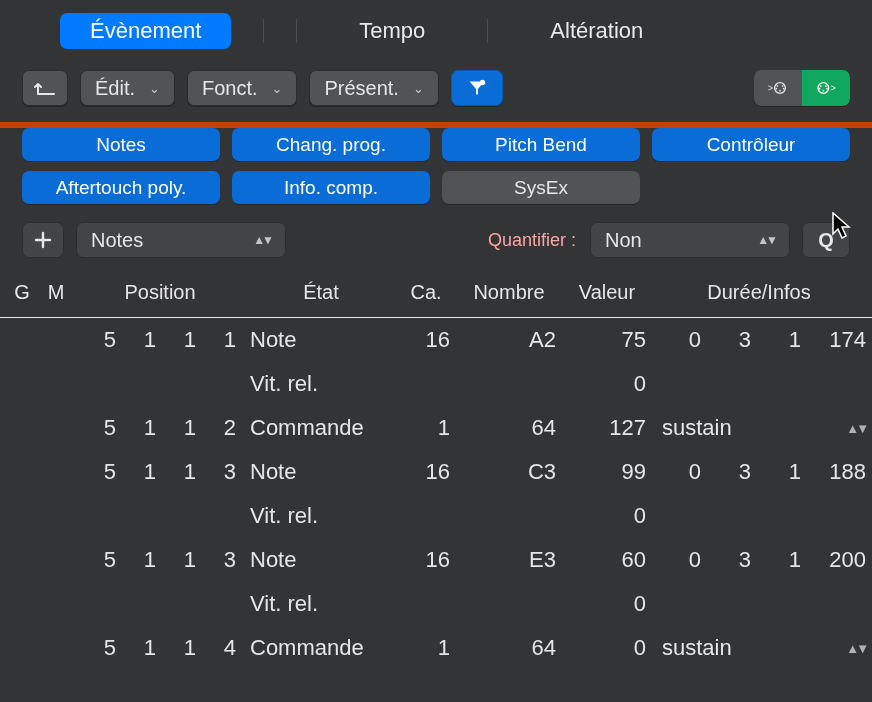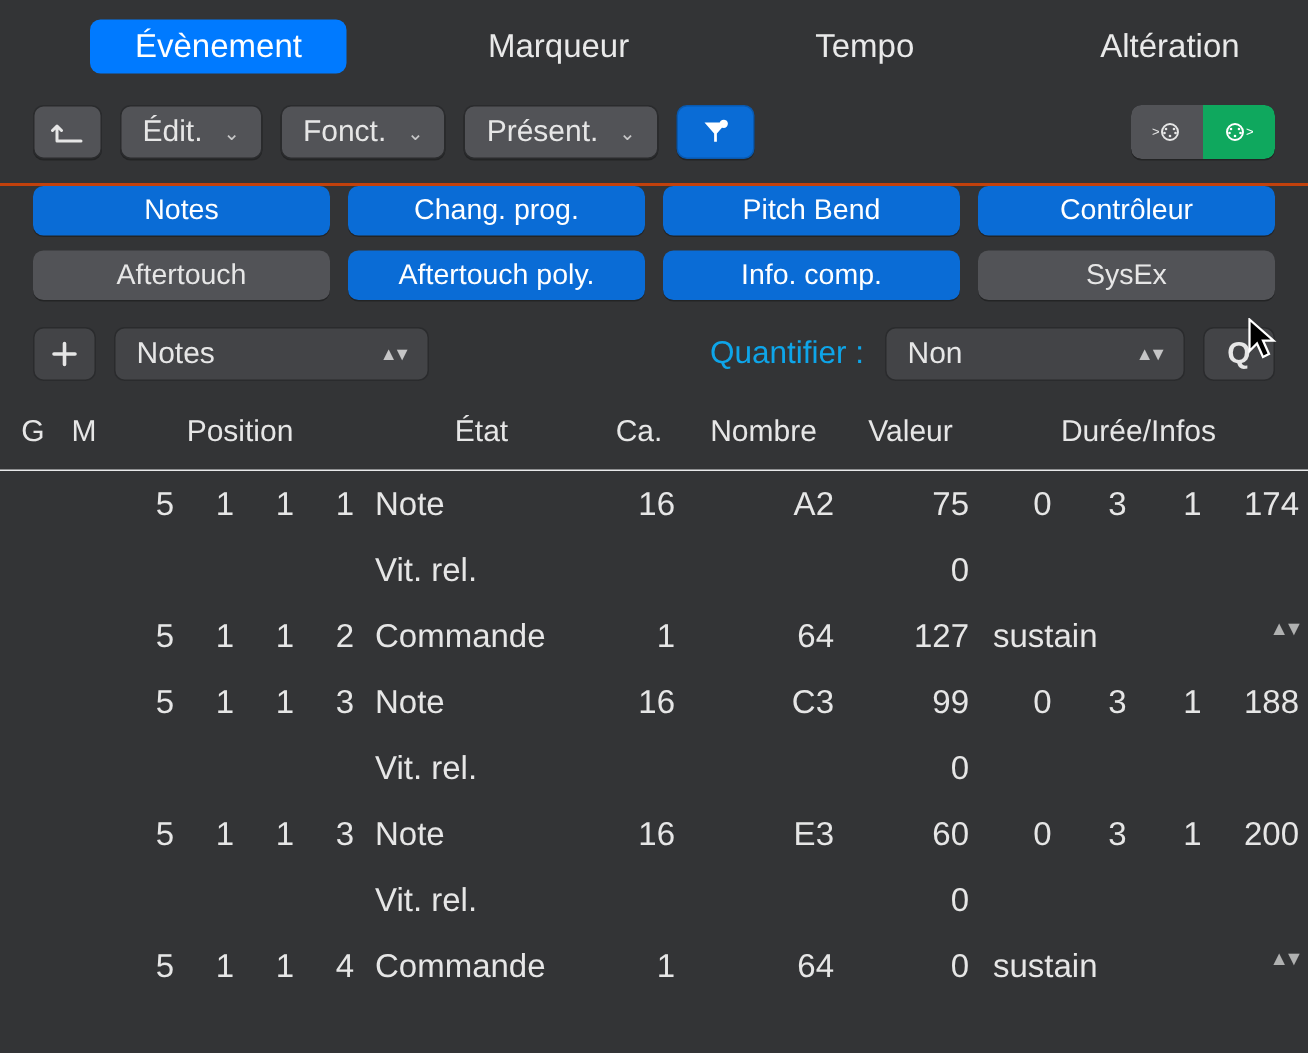--- a/index.html
+++ b/index.html
@@ -29,21 +29,21 @@
   }
   .tab.active { background: #007aff; color: #fff; }
   .tab-sep { width: 1px; height: 24px; background: #4e4f52; }
 
   
   .toolbar {
     display: flex;
     align-items: center;
     gap: 12px;
     padding: 18px 22px 16px 22px;
-    border-bottom: 2px solid #c2410c;
+    border-bottom: 6px solid #c2410c;
   }
   .btn {
     background: #525357;
     border: 1px solid #2a2b2d;
     border-radius: 7px;
     height: 36px;
     padding: 0 14px;
     color: #e6e6e6;
     display: flex;
     align-items: center;
@@ -93,21 +93,21 @@
     display: flex; align-items: center; justify-content: center;
     cursor: pointer;
   }
   .select {
     background: #434447; border: 1px solid #2a2b2d; border-radius: 7px;
     height: 36px; padding: 0 14px;
     display: flex; align-items: center; justify-content: space-between;
     gap: 14px; cursor: pointer; min-width: 170px;
   }
   .select .updown { font-size: 12px; letter-spacing: -3px; opacity: 0.8; }
-  .qlabel { color: #0ea5e9; margin-left: auto; margin-right: 2px; font-size: 21px; }
+  .qlabel { color: #fca5a5; margin-left: auto; margin-right: 2px; font-size: 18px; }
   .qselect { min-width: 200px; }
   .qbtn {
     width: 48px; height: 36px; background: #434447; border: 1px solid #2a2b2d;
     border-radius: 7px; display: flex; align-items:center; justify-content:center;
     cursor: pointer; font-size: 20px; font-weight: 600;
   }
 
   
   .thead {
     display: grid;
@@ -131,39 +131,38 @@
     height: 44px;
     font-size: 22px;
   }
   .trow .pos { display:flex; gap: 10px; justify-content: flex-end; padding-right: 10px; }
   .trow .pos span { width: 30px; text-align: right; display:inline-block; }
   .trow .etat { padding-left: 4px; }
   .trow .r { text-align: right; padding-right: 6px; }
   .trow .dur { display:flex; gap: 10px; justify-content:flex-end; padding-right: 0; }
   .trow .dur span { width: 40px; text-align:right; display:inline-block; }
   .trow .dur span.last { width: 55px; }
-  .trow .sustain { display:flex; justify-content:space-between; padding-left: 10px; }
+  .trow .sustain { display:flex; align-items:center; justify-content:space-between; padding-left: 10px; }
   .updown-sm { font-size: 13px; letter-spacing: -3px; opacity: 0.7; }
 
   .cursor {
     position: absolute;
     left: 832px; top: 212px;
     pointer-events: none;
   }
 
   .container { position: relative; width: 872px; height: 702px; }
 </style>
 </head>
 <body>
 <div class="container">
 
 <div class="tabs">
   <div class="tab active">Évènement</div>
   <div class="tab-sep"></div>
-  <div class="tab">Marqueur</div>
   <div class="tab-sep"></div>
   <div class="tab">Tempo</div>
   <div class="tab-sep"></div>
   <div class="tab">Altération</div>
 </div>
 
 <div class="toolbar">
   <div class="btn icon-btn">
     <svg width="22" height="20" viewBox="0 0 22 20">
       <path d="M4 16 L4 6 M4 6 L1 9 M4 6 L7 9 M4 16 L20 16" stroke="#e6e6e6" stroke-width="2" fill="none" stroke-linecap="round"></path>
@@ -212,21 +211,20 @@
       </svg>
     </div>
   </div>
 </div>
 
 <div class="filters">
   <div class="pill blue">Notes</div>
   <div class="pill blue">Chang. prog.</div>
   <div class="pill blue">Pitch Bend</div>
   <div class="pill blue">Contrôleur</div>
-  <div class="pill gray">Aftertouch</div>
   <div class="pill blue">Aftertouch poly.</div>
   <div class="pill blue">Info. comp.</div>
   <div class="pill gray">SysEx</div>
 </div>
 
 <div class="row2">
   <div class="square-plus">
     <svg width="18" height="18" viewBox="0 0 18 18">
       <path d="M9 2 V16 M2 9 H16" stroke="#e6e6e6" stroke-width="2.4" stroke-linecap="round"></path>
     </svg>

